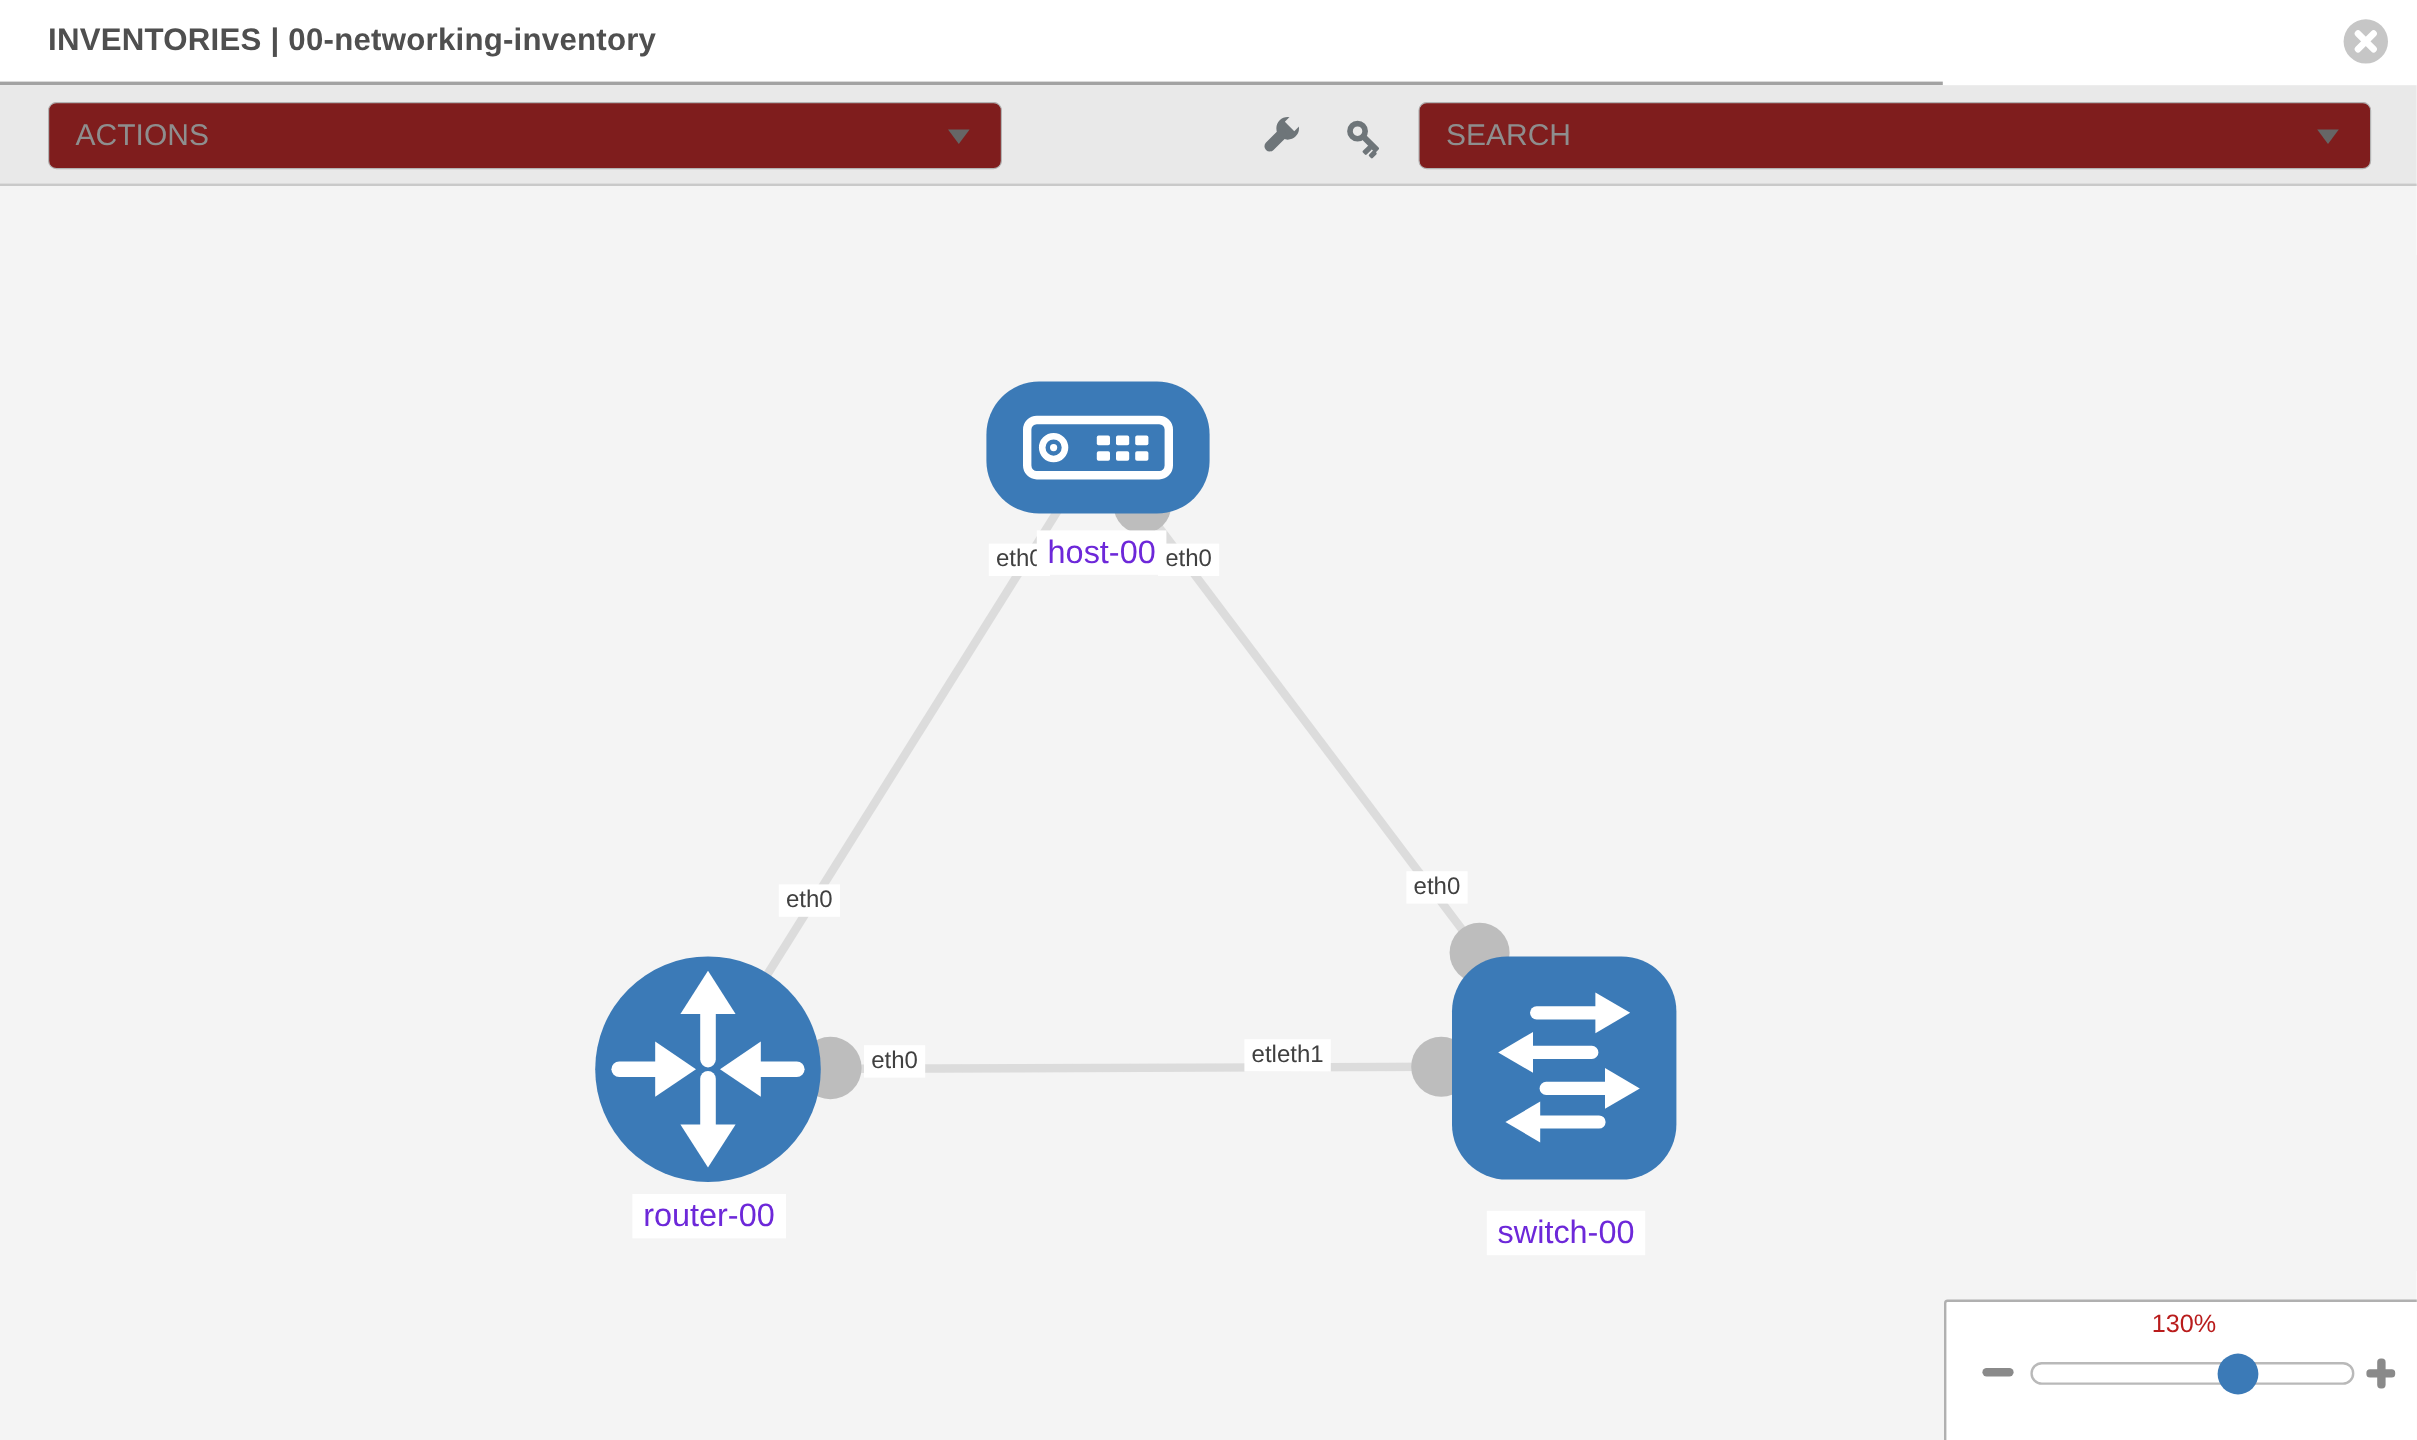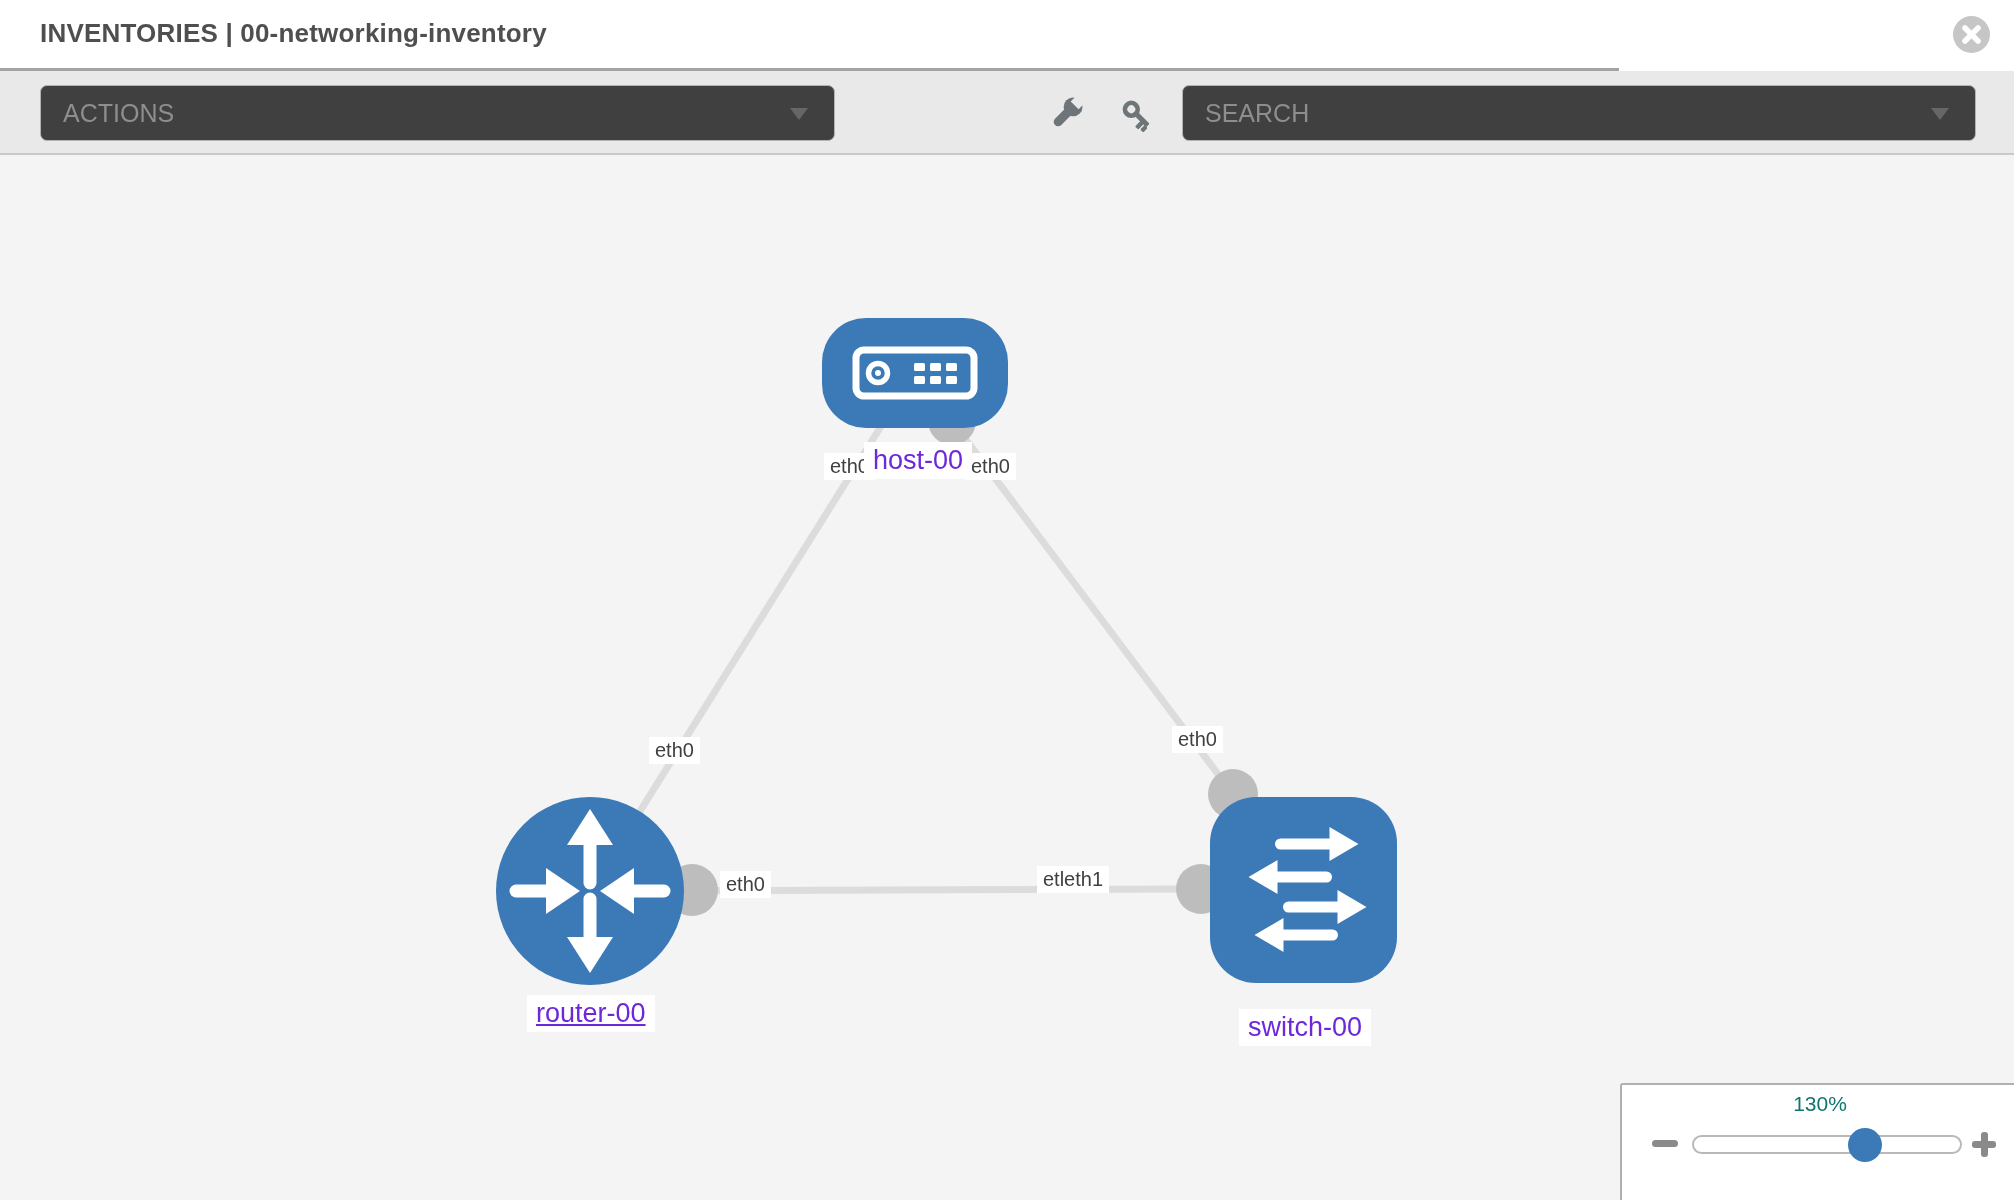--- a/index.html
+++ b/index.html
@@ -11,21 +11,21 @@
   
   .header{position:absolute;left:0;top:0;width:1619px;height:68px;background:#ffffff;
     border-bottom:3px solid #a3a3a3;}
   .header-title{position:absolute;left:40px;top:0;line-height:66px;font-size:26px;
     font-weight:bold;color:#4f4f4f;letter-spacing:.2px;}
   .close-btn{position:absolute;left:1953px;top:16px;width:37px;height:37px;border-radius:50%;
     background:#c6c6c6;cursor:pointer;}
   
   .toolbar{position:absolute;left:0;top:71px;width:2014px;height:82px;background:#e9e9e9;
     border-bottom:2px solid #c9c9c9;}
-  .combo{position:absolute;height:56px;background:#404040;border:1px solid #b3b3b3;
+  .combo{position:absolute;height:56px;background:#7f1d1d;border:1px solid #b3b3b3;
     border-radius:7px;box-sizing:border-box;cursor:pointer;}
   .combo-text{position:absolute;left:22px;top:0;line-height:54px;font-size:25px;color:#8e8e8e;}
   .caret{position:absolute;right:26px;top:22px;width:0;height:0;
     border-left:9px solid transparent;border-right:9px solid transparent;
     border-top:12px solid #666;}
   .tool-btn{position:absolute;width:44px;height:44px;cursor:pointer;}
   
   .canvas{position:absolute;left:0;top:155px;width:2014px;height:1045px;background:#f4f4f4;}
   .net-svg{position:absolute;left:0;top:0;}
   .node{position:absolute;background:#3b7ab7;display:flex;align-items:center;justify-content:center;cursor:pointer;}
@@ -33,21 +33,21 @@
   .node-router{left:496px;top:642px;width:188px;height:188px;border-radius:50%;}
   .node-switch{left:1210px;top:642px;width:187px;height:186px;border-radius:46px;}
   .node-label{position:absolute;background:#ffffff;color:#6d28d9;font-size:27px;
     padding:3px 9px;white-space:nowrap;z-index:6;}
   .iface-label{position:absolute;background:#ffffff;color:#404040;font-size:20px;
     padding:2px 6px;white-space:nowrap;z-index:5;}
   
   .zoom-panel{position:absolute;left:1620px;top:1083px;width:400px;height:130px;background:#fff;
     border:2px solid #b0b0b0;border-radius:3px;box-sizing:border-box;}
   .zoom-level{position:absolute;left:8px;top:7px;width:380px;text-align:center;
-    font-size:21px;color:#0f766e;}
+    font-size:21px;color:#b91c1c;}
   .zoom-minus{position:absolute;left:30px;top:55px;width:26px;height:7px;background:#8a8a8a;
     border-radius:4px;cursor:pointer;}
   .zoom-track{position:absolute;left:70px;top:50px;width:270px;height:19px;background:#fff;
     border:2px solid #b9b9b9;border-radius:11px;box-sizing:border-box;cursor:pointer;}
   .zoom-thumb{position:absolute;left:226px;top:43px;width:34px;height:34px;border-radius:50%;
     background:#3b7ab7;cursor:pointer;}
   .zoom-plus-h{position:absolute;left:350px;top:56px;width:24px;height:7px;background:#8a8a8a;border-radius:3px;}
   .zoom-plus-v{position:absolute;left:359px;top:47px;width:7px;height:25px;background:#8a8a8a;border-radius:3px;}
   .zoom-plus{position:absolute;left:344px;top:41px;width:36px;height:36px;cursor:pointer;}
   .zoom-plus .zoom-plus-h{left:6px;top:15px;}
@@ -151,21 +151,21 @@
           <polygon points="38,80 67,63 67,97" stroke="none"></polygon>
           <line x1="78" y1="110" x2="130" y2="110"></line>
           <polygon points="156,110 127,93 127,127" stroke="none"></polygon>
           <line x1="122" y1="138" x2="70" y2="138"></line>
           <polygon points="44,138 73,121 73,155" stroke="none"></polygon>
         </g>
       </svg>
     </div>
 
     <div class="node-label" style="left:864px;top:287px;">host-00</div>
-    <div class="node-label" style="left:527px;top:840px;text-decoration:underline;">router-00</div>
+    <div class="node-label" style="left:527px;top:840px;">router-00</div>
     <div class="node-label" style="left:1239px;top:839px;margin-top:15px;">switch-00</div>
 
     <div class="iface-label" style="left:824px;top:298px;">eth0</div>
     <div class="iface-label" style="left:965px;top:298px;">eth0</div>
     <div class="iface-label" style="left:649px;top:582px;">eth0</div>
     <div class="iface-label" style="left:1172px;top:571px;">eth0</div>
     <div class="iface-label" style="left:720px;top:716px;">eth0</div>
     <div class="iface-label" style="left:1037px;top:711px;">etleth1</div>
 
     <div class="zoom-panel" style="left:1620px;top:928px;">

